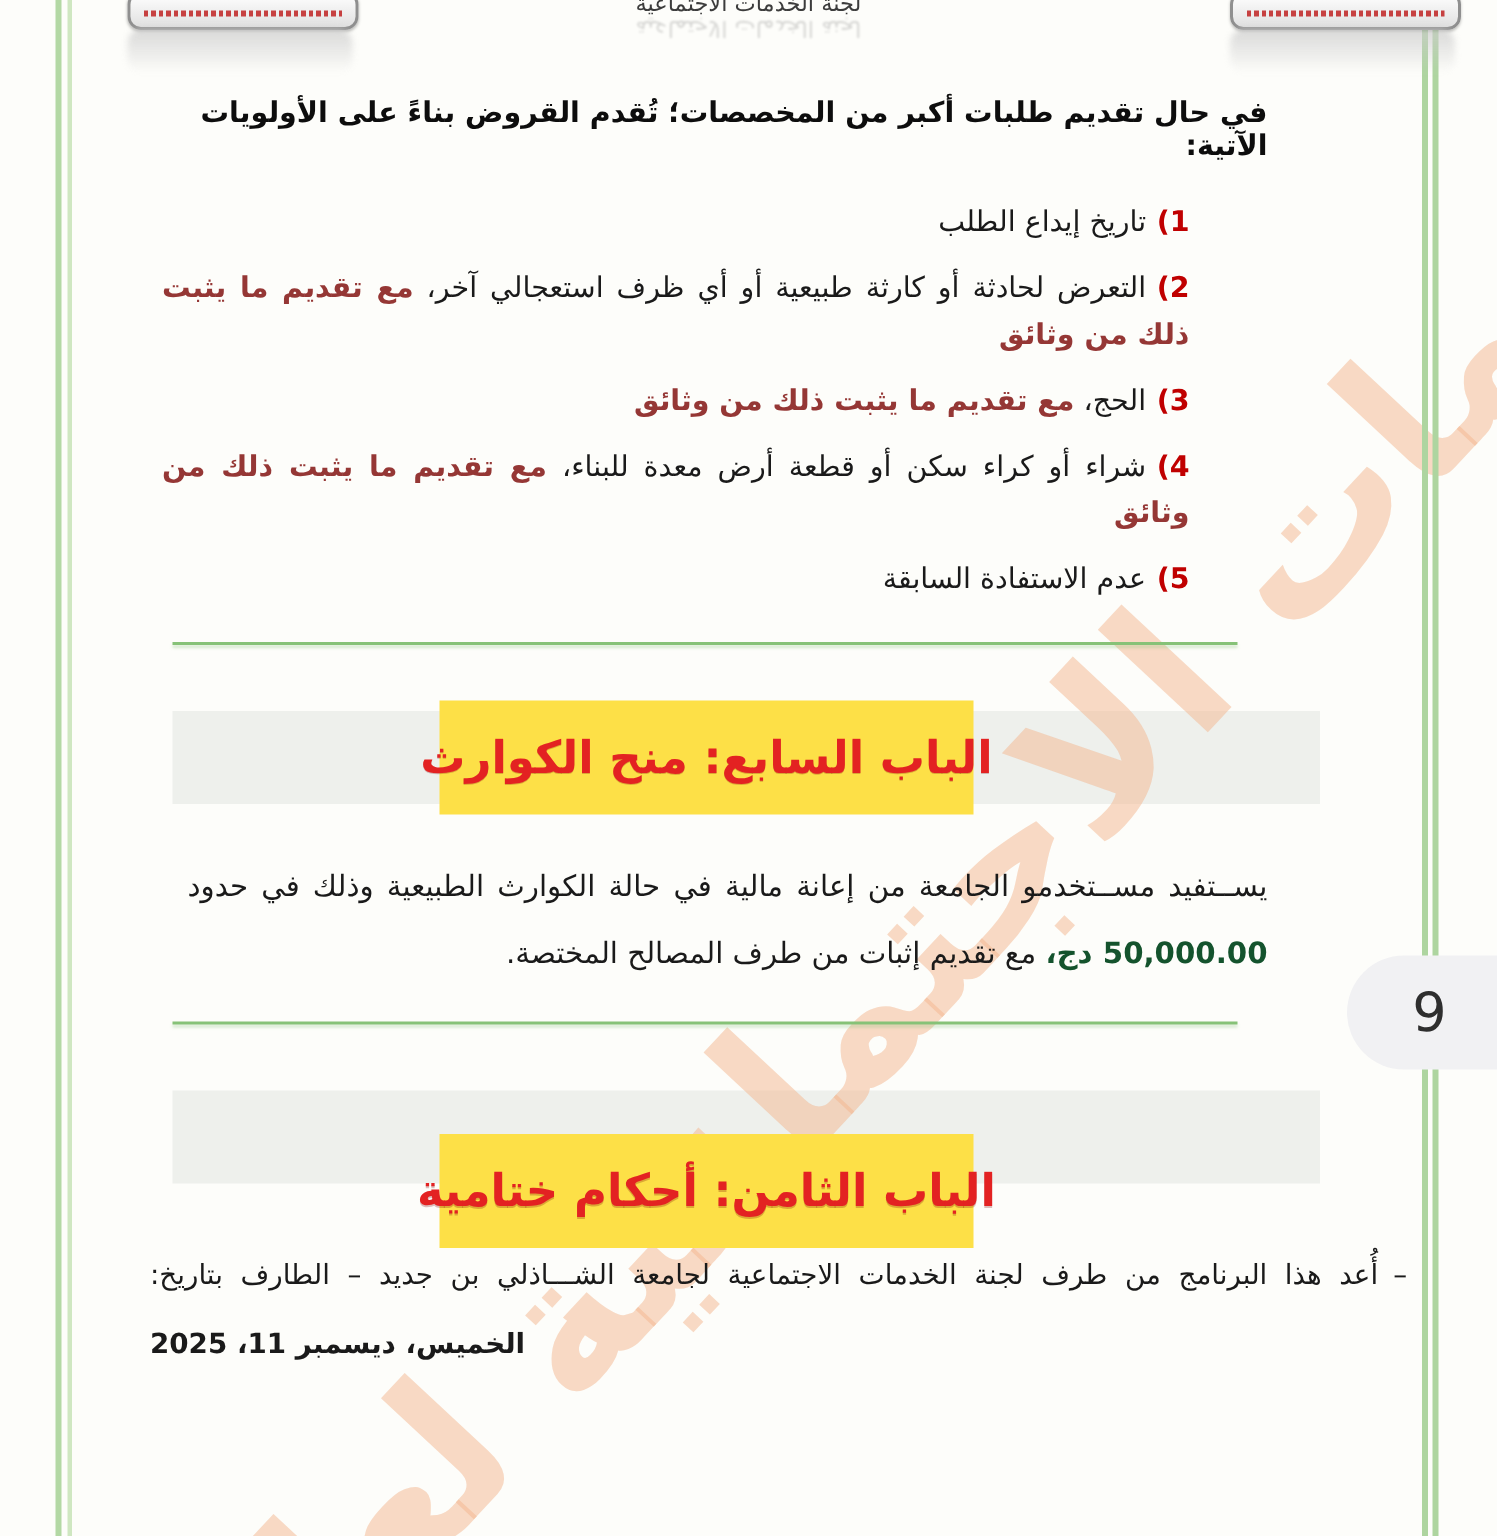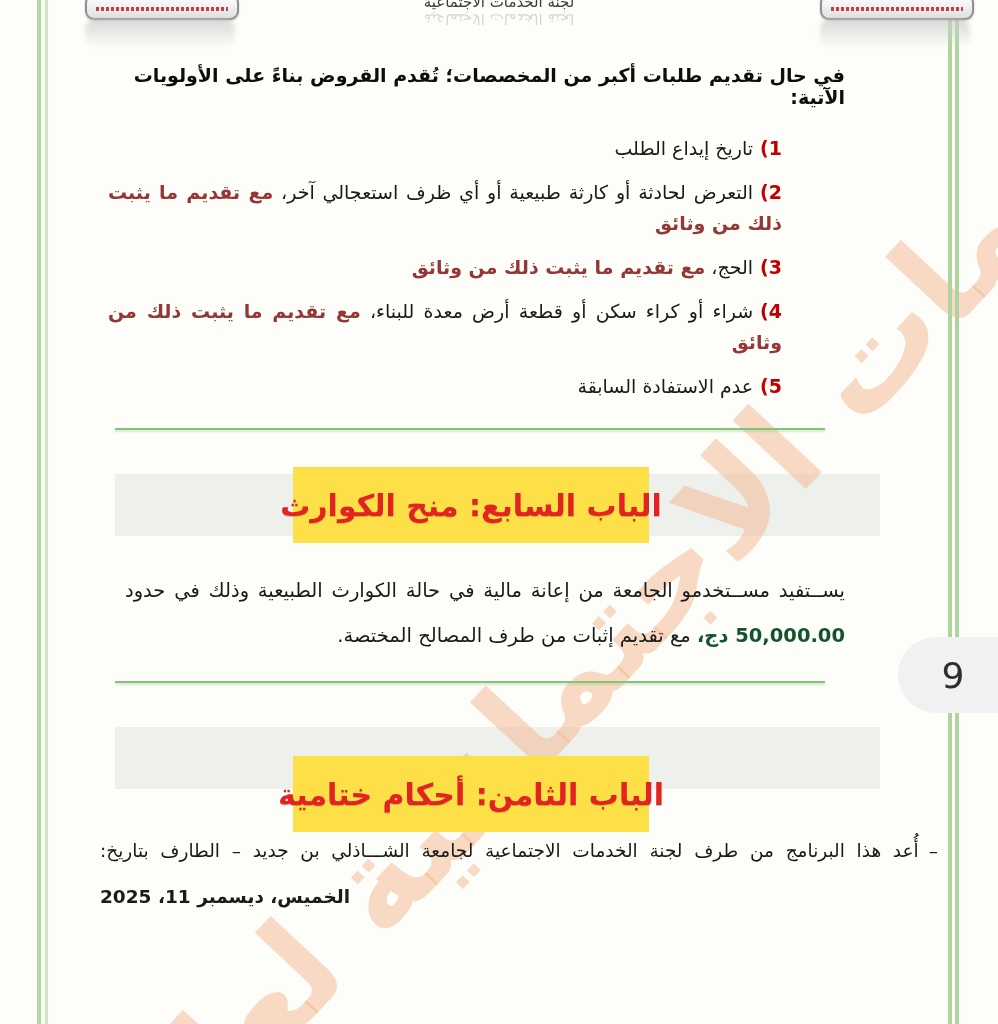--- a/index.html
+++ b/index.html
@@ -49,21 +49,21 @@
     position:absolute;top:19px;width:150px;height:30px;z-index:2;
     border-radius:10px;opacity:.75;filter:blur(2px);
     background:linear-gradient(#cccccc,rgba(255,255,255,0));
   }
   .sr-left{left:85px;}
   .sr-right{left:820px;}
   
   .txt{position:absolute;z-index:2;direction:rtl;}
   .intro{top:64px;right:153px;left:115px;text-align:right;
          font-size:19px;font-weight:700;color:#0d0d0d;}
-  .plist{top:133px;right:216px;left:108px;font-size:19px;text-align:justify;}
+  .plist{top:133px;right:205px;left:108px;font-size:19px;text-align:justify;}
   .pli{line-height:31px;margin-bottom:13px;}
   .pnum{color:#c00000;font-weight:700;direction:rtl;unicode-bidi:bidi-override;margin-left:7px;}
   .redbold{color:#953735;font-weight:700;}
   .hr{position:absolute;left:115px;width:710px;height:2px;z-index:2;
       background:#86c277;box-shadow:0 2px 2px rgba(134,194,119,.35);}
   .hr1{top:428px;}
   .hr2{top:681px;}
   .band{position:absolute;left:115px;width:765px;height:62px;background:#eef0ec;z-index:0;}
   .band1{top:474px;}
   .band2{top:727px;}

